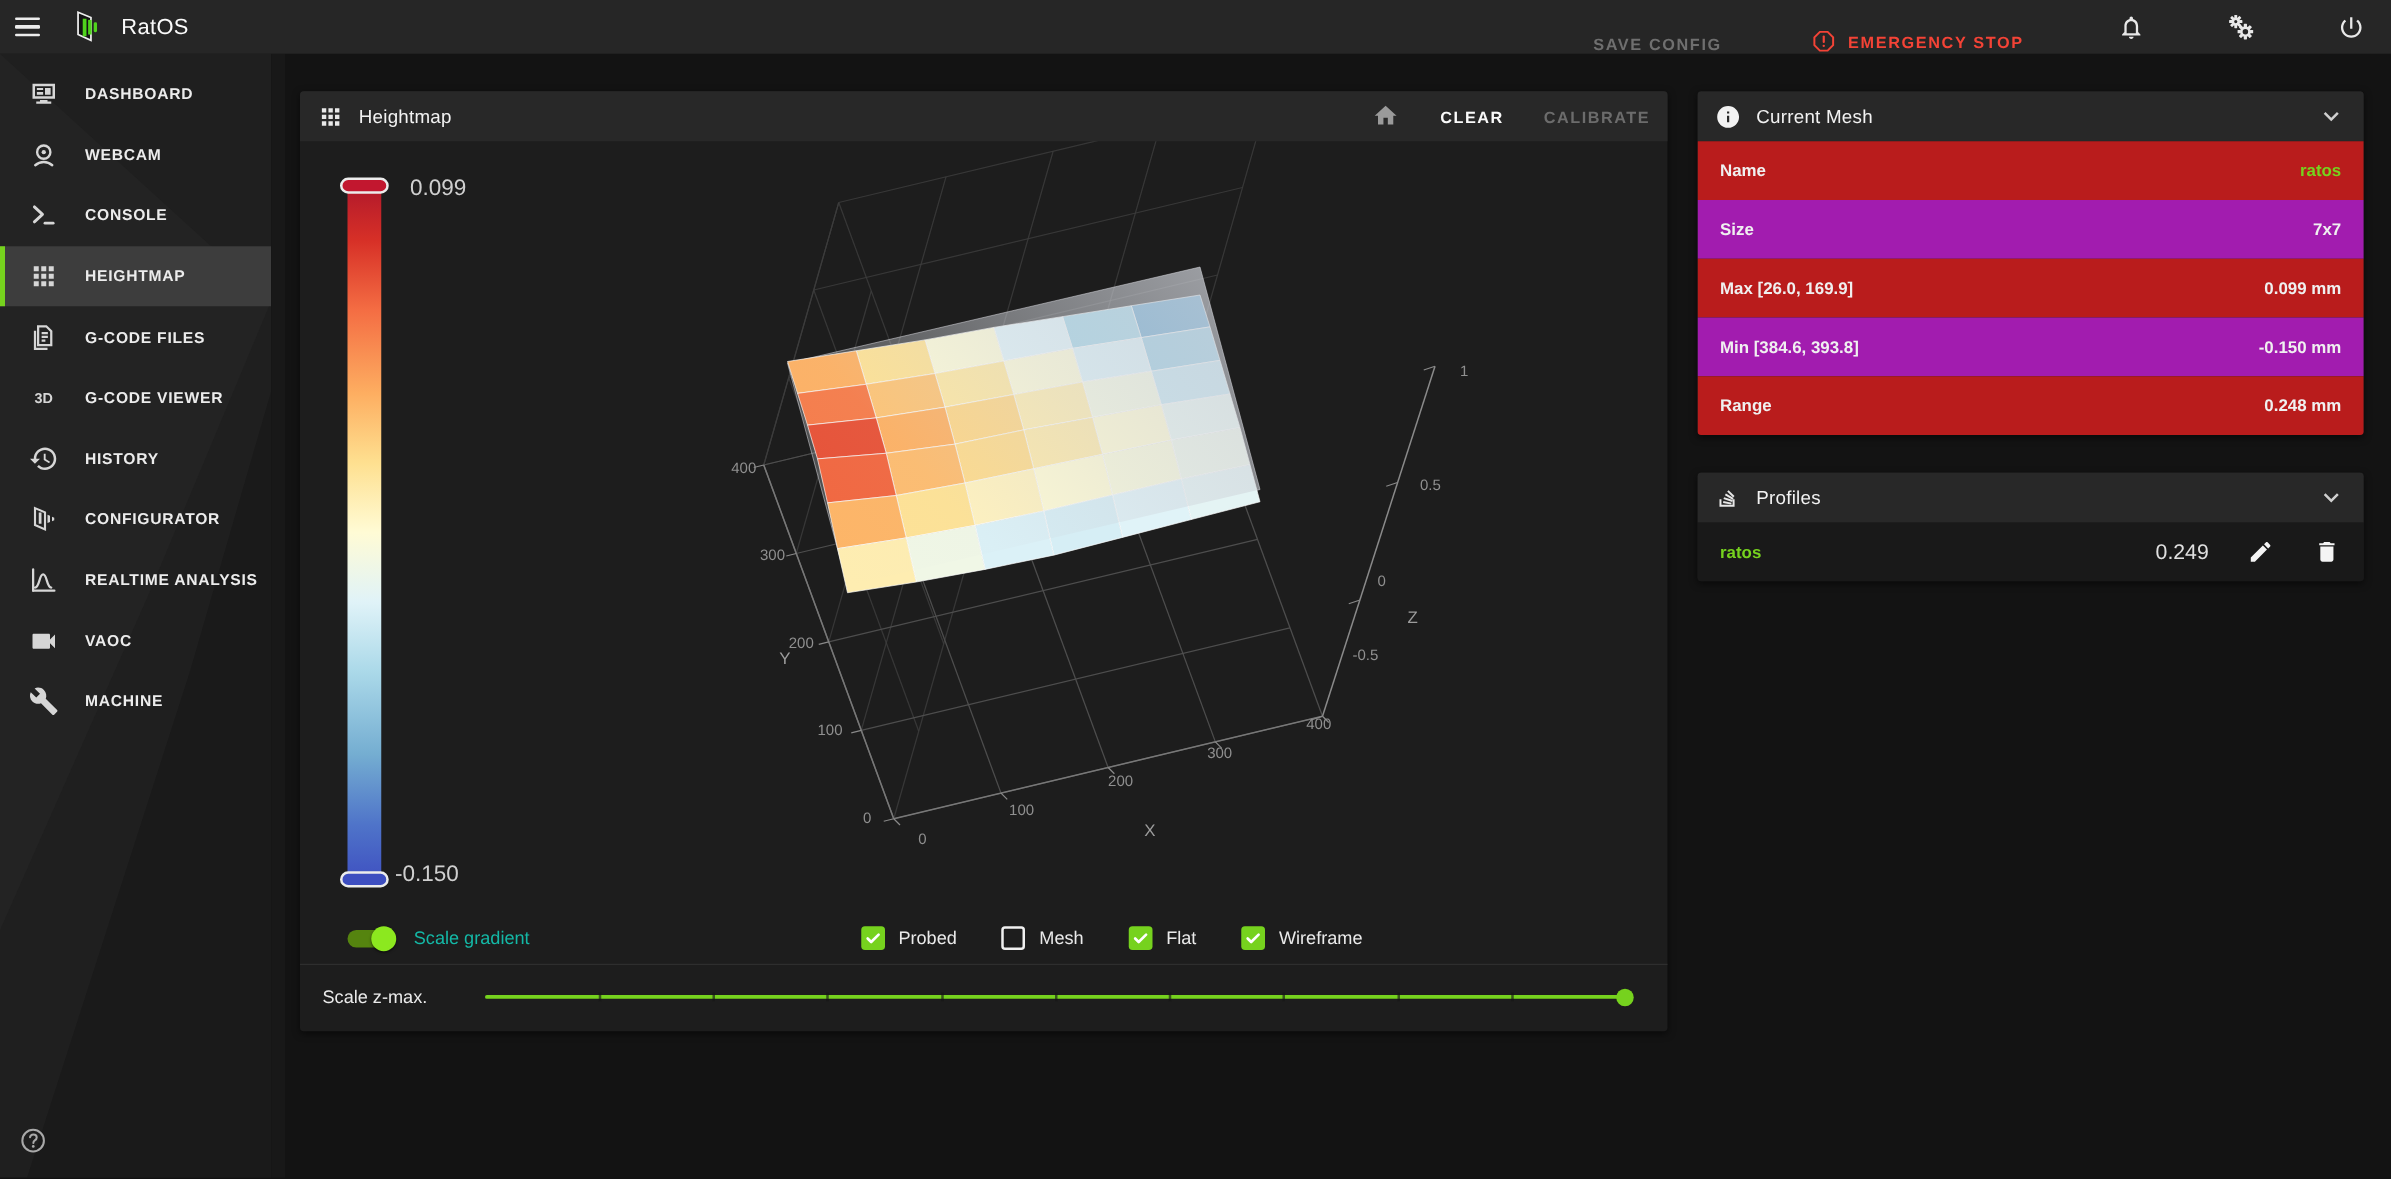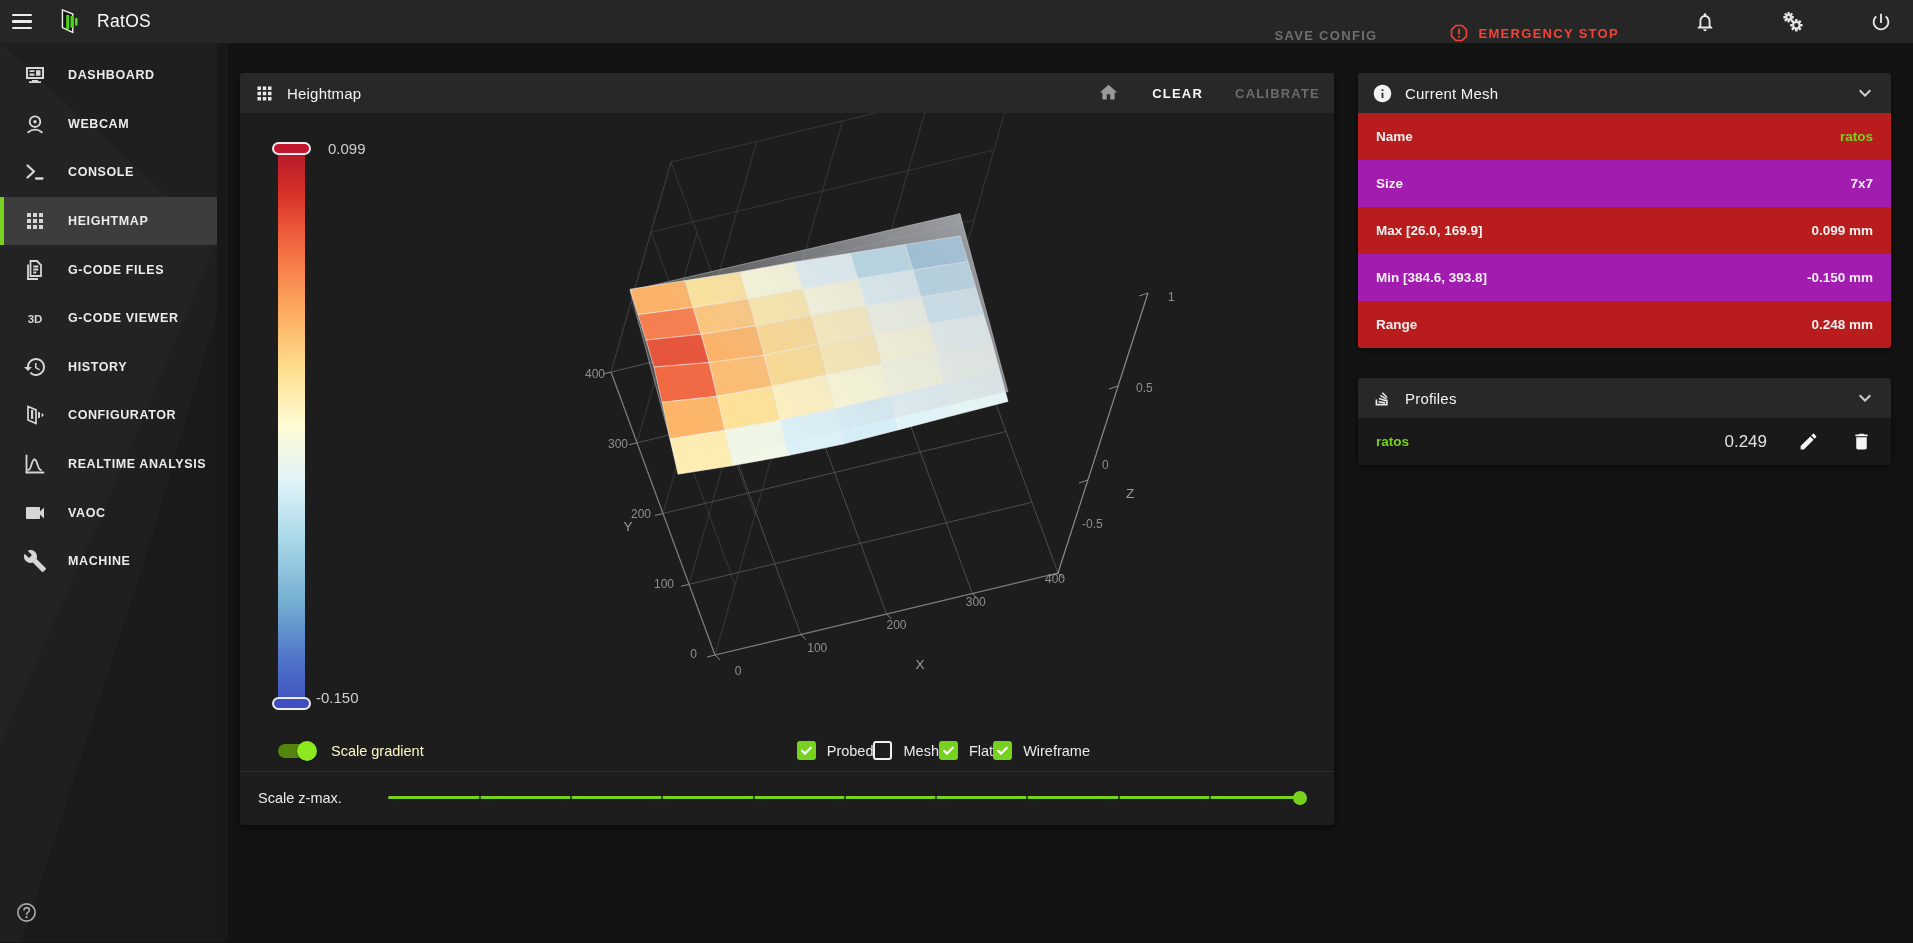--- a/index.html
+++ b/index.html
@@ -68,32 +68,32 @@
     font-weight:700; letter-spacing:1.2px; cursor:pointer; }
   #plot-region { position:relative; height:617px; cursor:grab; }
   #plot-svg { position:absolute; left:0; top:0; width:1094px; height:617px; }
   #colorbar { position:absolute; left:38px; top:35px; width:27px; height:556px;
     background:linear-gradient(180deg,#b1182b 0%,#d73027 8%,#f46d43 18%,#fdae61 30%,#fee090 40%,
       #fffbd5 50%,#e0f3f8 60%,#abd9e9 70%,#74add1 82%,#4f74c9 92%,#3f51c1 100%); }
   .cb-cap { position:absolute; left:-6px; width:39px; height:13px; border-radius:8px;
     border:2px solid #ececec; }
   .cb-top { top:-6px; background:var(--cb-top); }
   .cb-bot { bottom:-6px; background:var(--cb-bot); }
-  .cb-label { position:absolute; font-size:15px; color:#cfcfcf; }
+  .cb-label { position:absolute; font-size:18px; color:#cfcfcf; }
   .cb-max { left:88px; top:27px; }
   .cb-min { left:76px; top:576px; }
 
   #hm-controls { height:41px; display:flex; align-items:center; padding:0 38px; }
   .toggle-wrap { display:flex; align-items:center; cursor:pointer; }
   .tg-track { position:relative; width:36px; height:14px; border-radius:7px; background:#55840f;
     display:inline-block; }
   .tg-knob { position:absolute; right:-3px; top:-3px; width:20px; height:20px; border-radius:50%;
     background:var(--accent-bright); box-shadow:0 1px 2px rgba(0,0,0,.6); }
-  .tg-label { margin-left:17px; font-size:14.5px; color:#fef9c3; }
-  #cb-group { margin-left:auto; display:flex; align-items:center; margin-right:206px; }
+  .tg-label { margin-left:17px; font-size:14.5px; color:#14b8a6; }
+  #cb-group { margin-left:auto; display:flex; align-items:center; gap:36px; margin-right:206px; }
   .cb-item { display:flex; align-items:center; gap:11px; cursor:pointer; }
   .cb-box { width:19px; height:19px; border-radius:3px; display:flex; align-items:center;
     justify-content:center; }
   .cb-box.on { background:var(--accent); }
   .cb-box.off { border:2px solid #f0f0f0; background:transparent; }
   .cb-box svg { width:15px; height:15px; }
   .cb-text { font-size:14.5px; color:#eaeaea; }
 
   #slider-row { height:52px; border-top:1px solid #2e2e2e; display:flex; align-items:center;
     padding:0 18px; }

